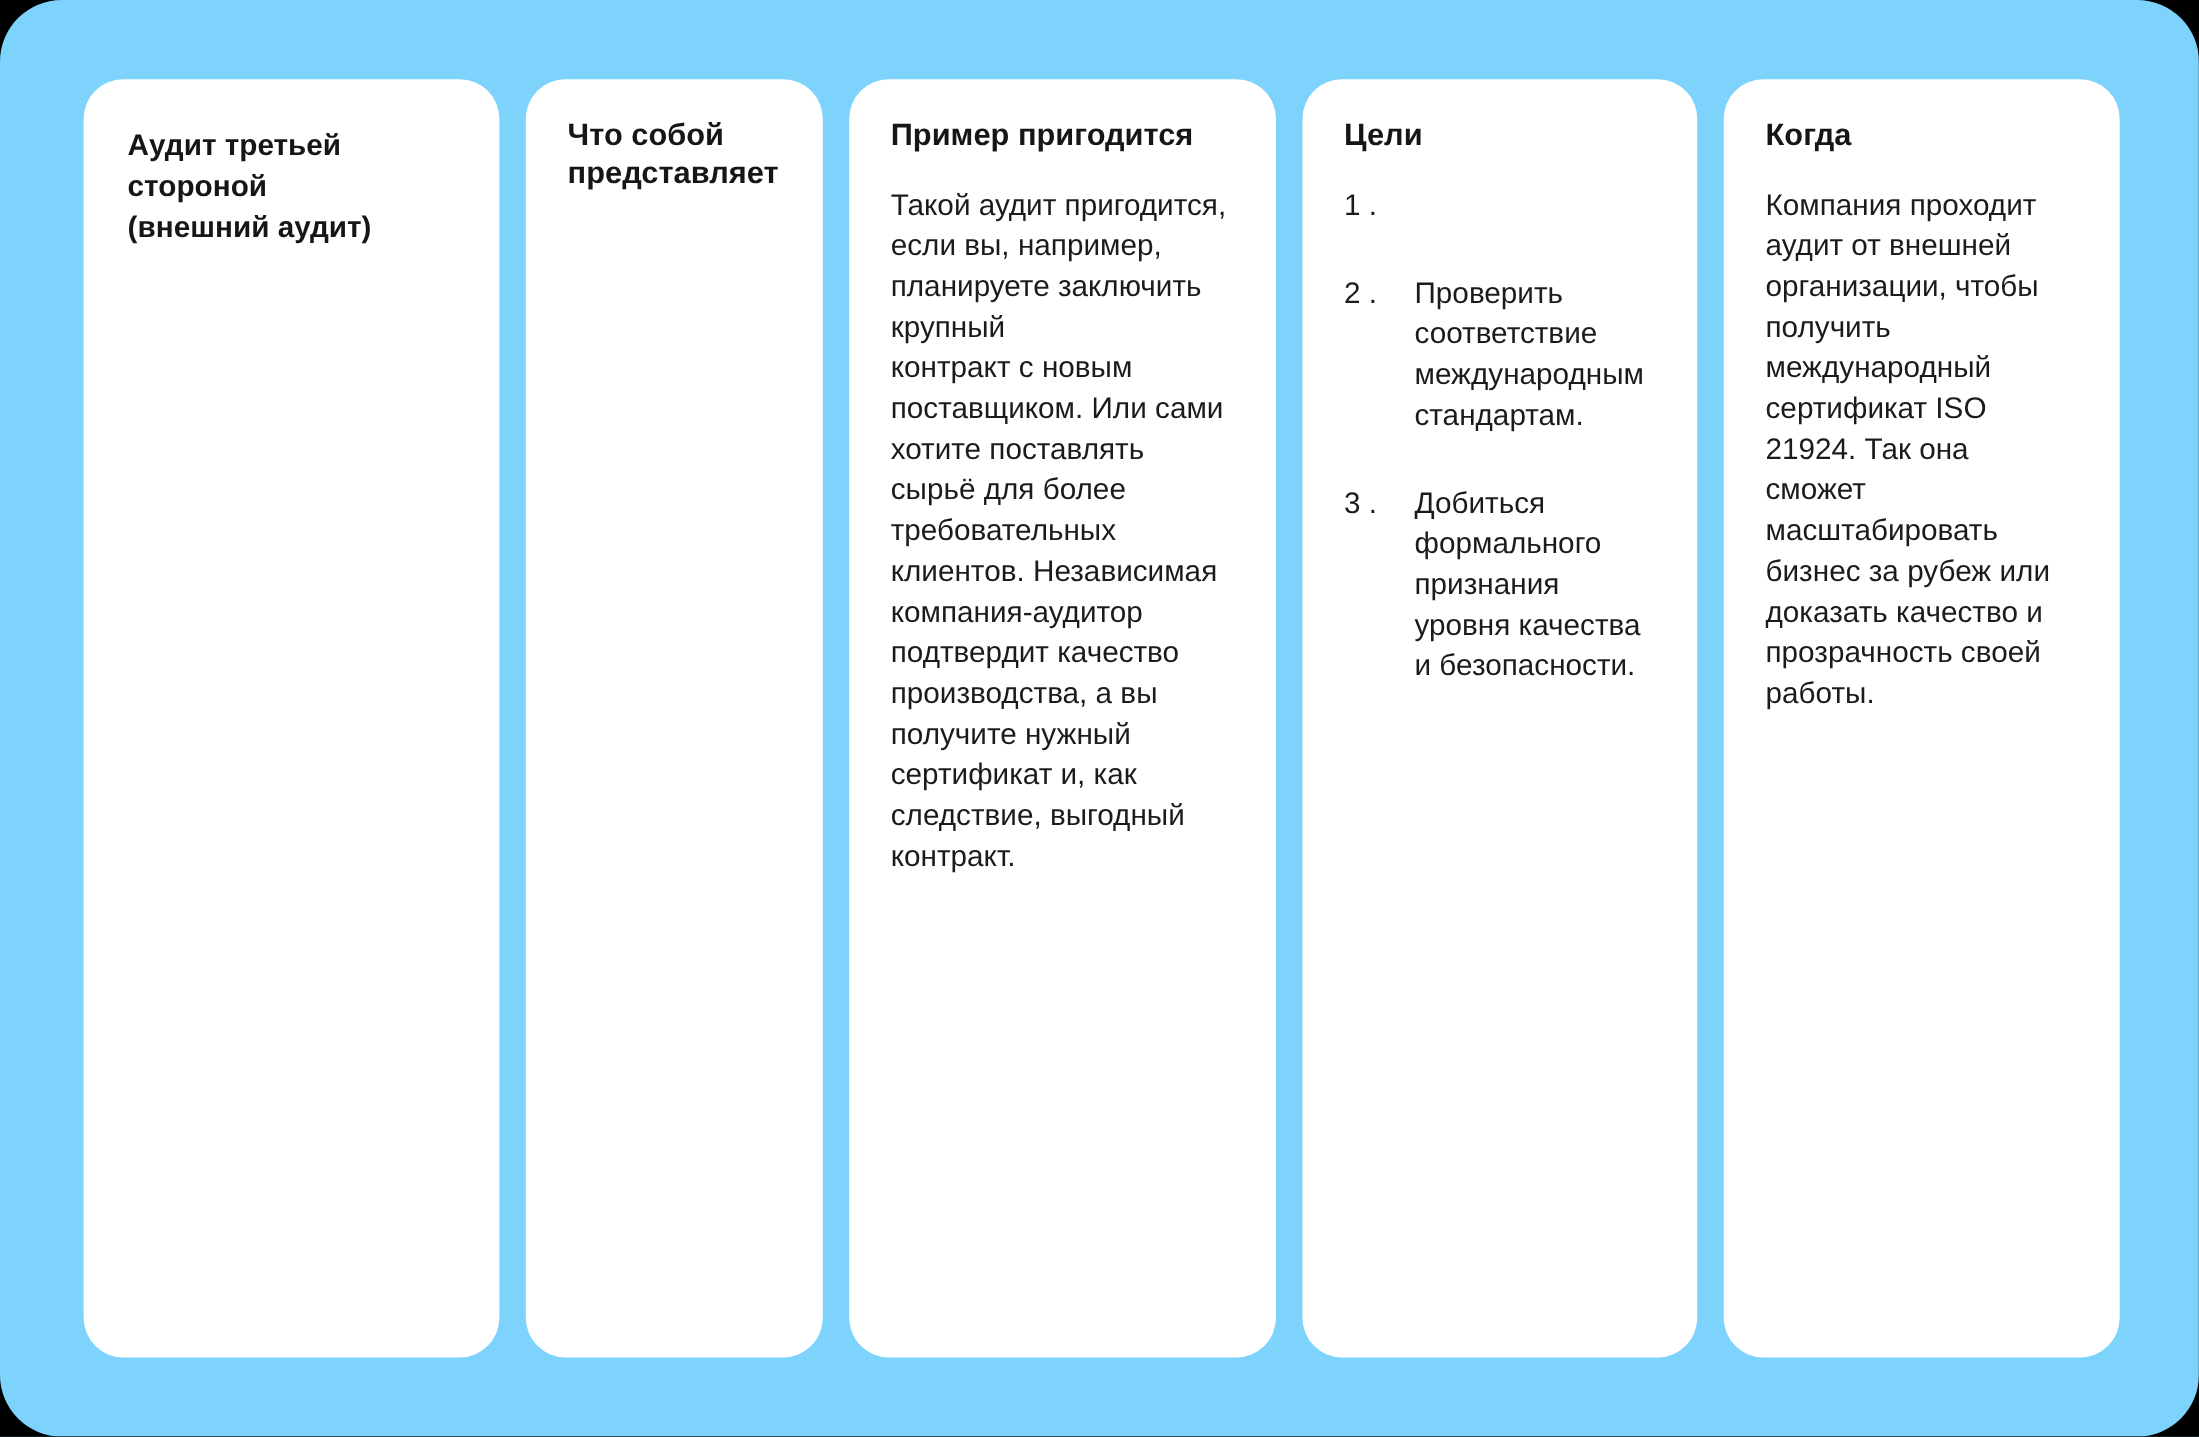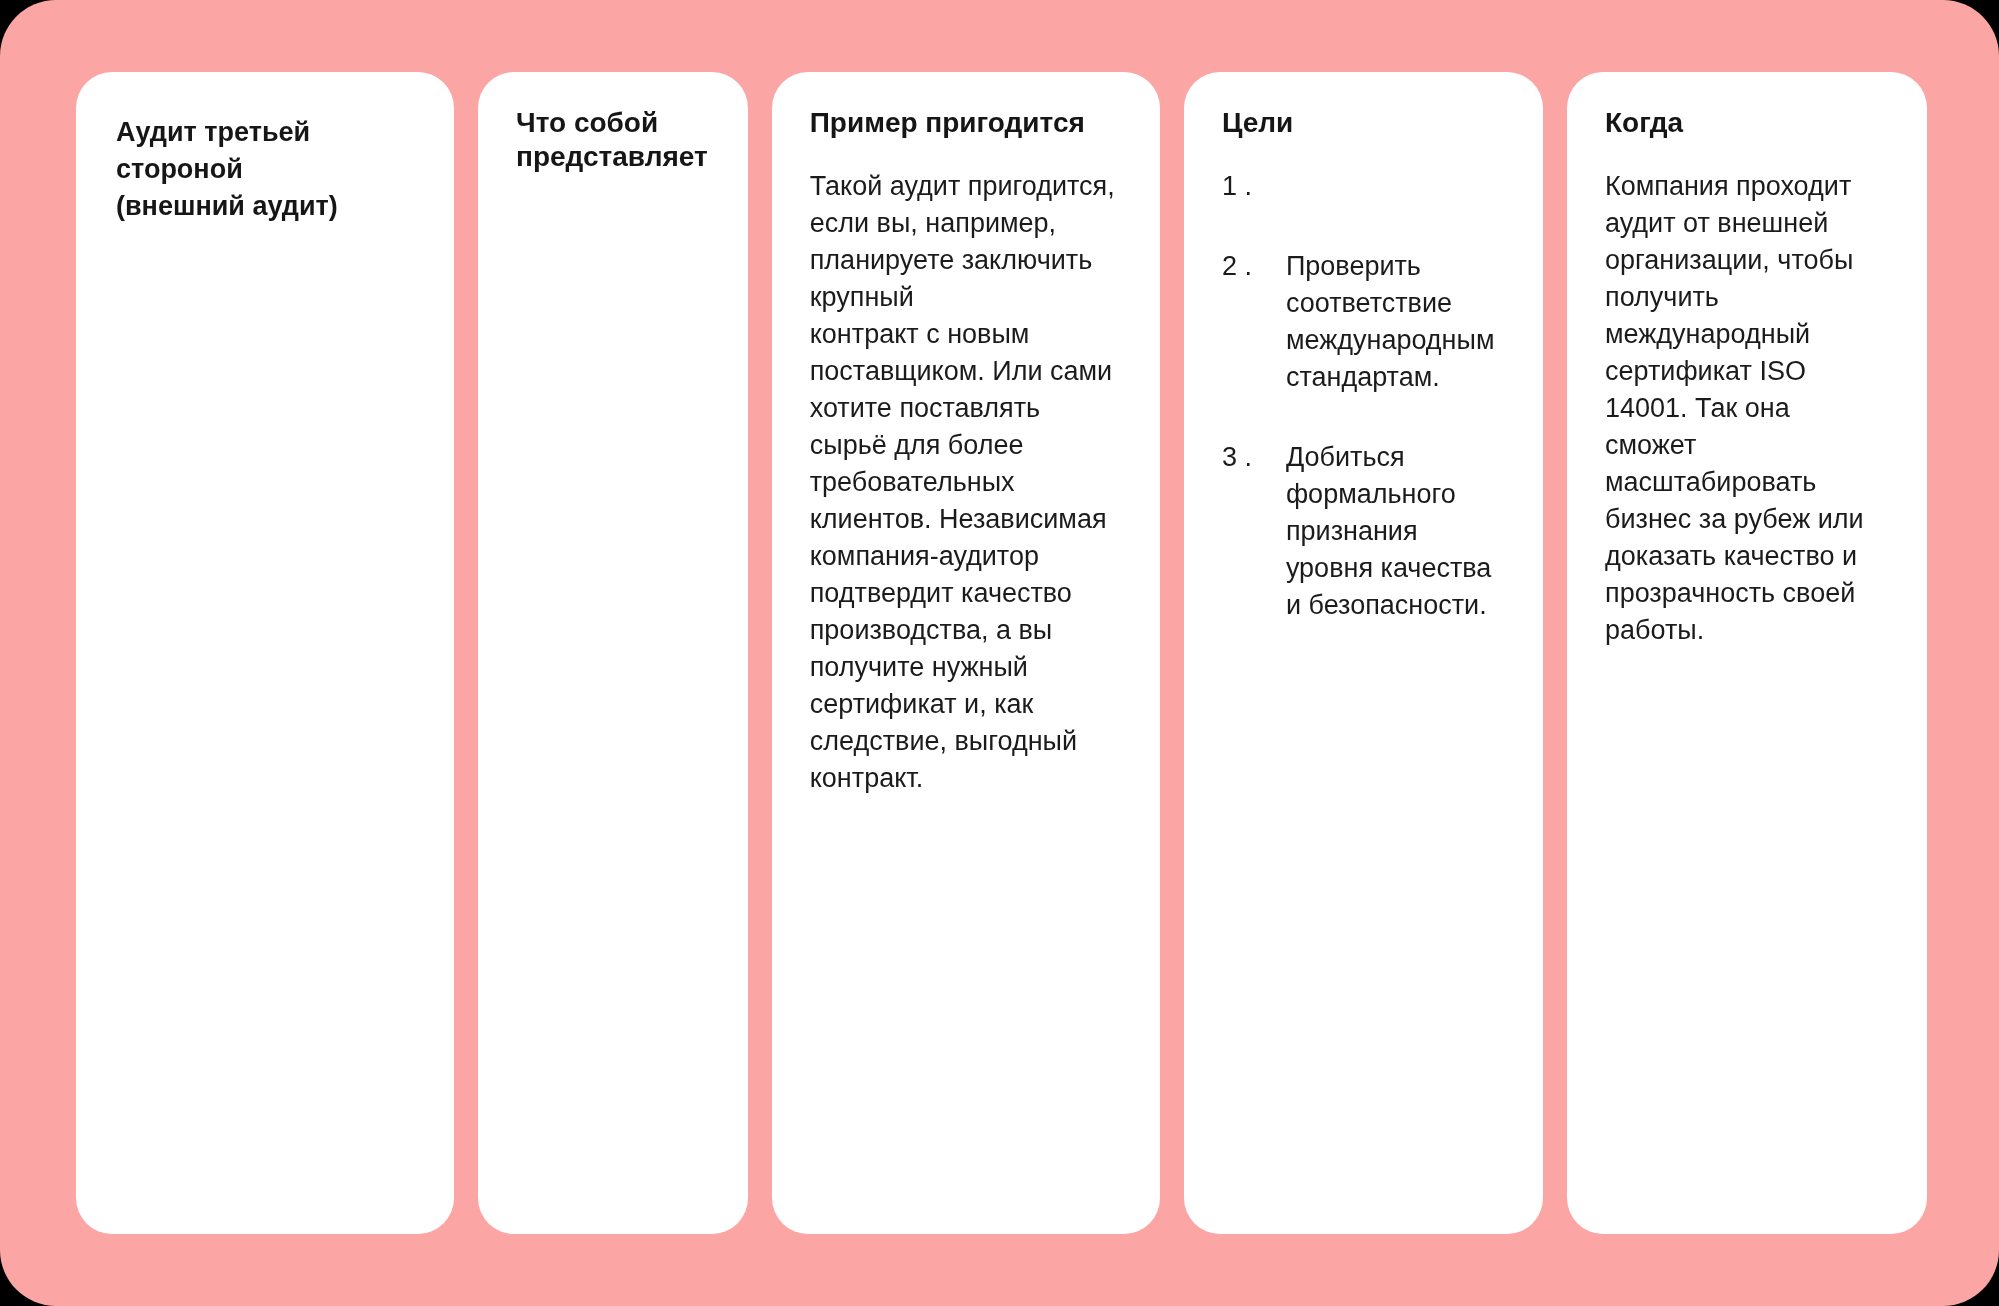--- a/index.html
+++ b/index.html
@@ -10,21 +10,21 @@
   body {
     width: 1999px;
     height: 1306px;
     position: relative;
     font-family: "Liberation Sans", sans-serif;
     -webkit-font-smoothing: antialiased;
   }
   .canvas {
     position: absolute;
     inset: 0;
-    background: #fca5a5;
+    background: #7dd3fc;
     border-radius: 56px;
     box-sizing: border-box;
     padding: 72px 72px 72px 76px;
     display: flex;
     align-items: stretch;
     gap: 24px;
     overflow: hidden;
   }
   .side-card {
     flex: 0 0 378px;
@@ -127,18 +127,18 @@
         <li class="goal">
           <span class="marker">3 .</span>
           <span>Добиться формального признания уровня качества и безопасности.</span>
         </li>
       </ol>
     </section>
 
     <section class="card">
       <h3>Когда</h3>
       <p>Компания проходит аудит от внешней организации, чтобы получить
-международный сертификат ISO 14001. Так она сможет масштабировать
+международный сертификат ISO 21924. Так она сможет масштабировать
 бизнес за рубеж или доказать качество и прозрачность своей работы.</p>
     </section>
 
   </main>
 </div>
 
 </body></html>

